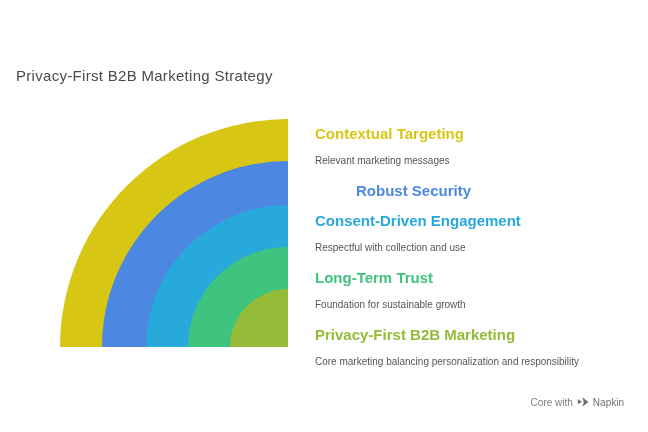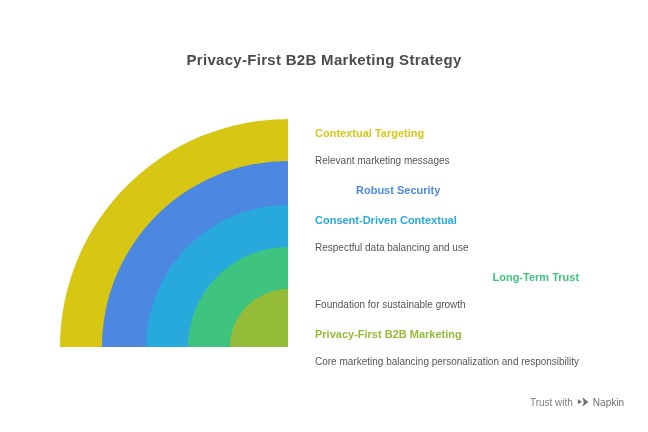--- a/index.html
+++ b/index.html
@@ -5,34 +5,34 @@
   html,body{margin:0;padding:0;background:#fff;}
   .canvas{
     position:relative;
     width:648px;height:432px;
     background:var(--bg,#fff);
     font-family:"Liberation Sans", sans-serif;
     overflow:hidden;
   }
   .title{
     position:absolute;top:51px;left:0;right:0;
-    margin:0;text-align:center;
-    font-size:15px;font-weight:bold;letter-spacing:.3px;
+    margin:16px;
+    font-size:15px;font-weight:normal;letter-spacing:.3px;
     color:var(--title-color,#4a4b4d);
   }
   .rings{
     position:absolute;left:60px;top:119px;
     width:228px;height:228px;display:block;
   }
   .legend{
     position:absolute;left:315px;top:127px;
   }
   .legend-item{margin-bottom:17px;}
   .legend-label{
-    font-size:11px;font-weight:bold;line-height:13px;
+    font-size:15px;font-weight:bold;line-height:13px;
     white-space:nowrap;
   }
   .legend-desc{
     font-size:10px;line-height:12px;margin-top:15px;
     color:var(--desc-color,#555);
     white-space:nowrap;
   }
   .footer{
     position:absolute;right:24px;top:396px;
     display:flex;align-items:center;gap:4px;
@@ -58,35 +58,35 @@
 
   <div class="legend" id="legend">
       <div class="legend-item">
         <div class="legend-label" style="color: rgb(216, 198, 21);">Contextual Targeting</div>
         <div class="legend-desc">Relevant marketing messages</div>
       </div>
       <div class="legend-item">
         <div class="legend-label" style="color: rgb(76, 136, 226); padding-left: 41px;">Robust Security</div>
       </div>
       <div class="legend-item">
-        <div class="legend-label" style="color: rgb(40, 169, 219);">Consent-Driven Contextual</div>
-        <div class="legend-desc">Respectful data balancing and use</div>
+        <div class="legend-label" style="color: rgb(40, 169, 219);">Consent-Driven Engagement</div>
+        <div class="legend-desc">Respectful with collection and use</div>
       </div>
       <div class="legend-item">
-        <div class="legend-label" style="color: rgb(62, 196, 126); text-align: right;">Long-Term Trust</div>
+        <div class="legend-label" style="color: rgb(62, 196, 126);">Long-Term Trust</div>
         <div class="legend-desc">Foundation for sustainable growth</div>
       </div>
       <div class="legend-item">
         <div class="legend-label" style="color: rgb(148, 188, 56);">Privacy-First B2B Marketing</div>
         <div class="legend-desc">Core marketing balancing personalization and responsibility</div>
       </div>
     </div>
 
   <div class="footer">
-    <span>Trust with</span>
+    <span>Core with</span>
     <svg class="napkin-icon" viewBox="0 0 12 12" xmlns="http://www.w3.org/2000/svg">
       <path d="M0.8 3.3 L5 5.8 L0.8 8.3 Z"></path>
       <path d="M5.4 1.2 L11.4 6 L5.4 10.8 L6.8 6.6 Z"></path>
     </svg>
     <span class="brand">Napkin</span>
   </div>
 
 </div>
 
 </body></html>

